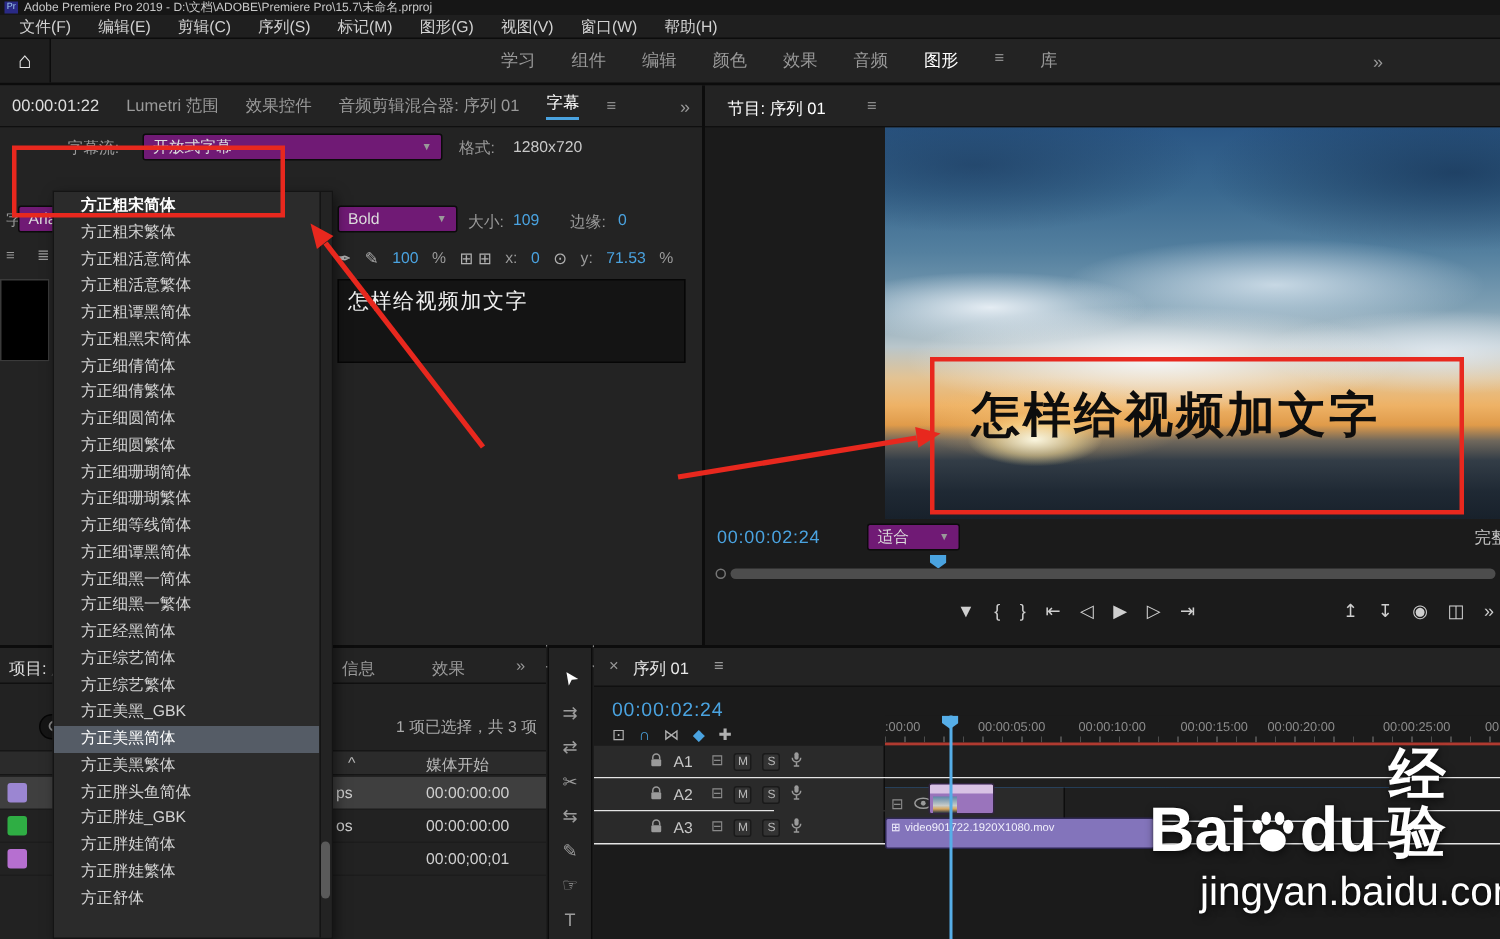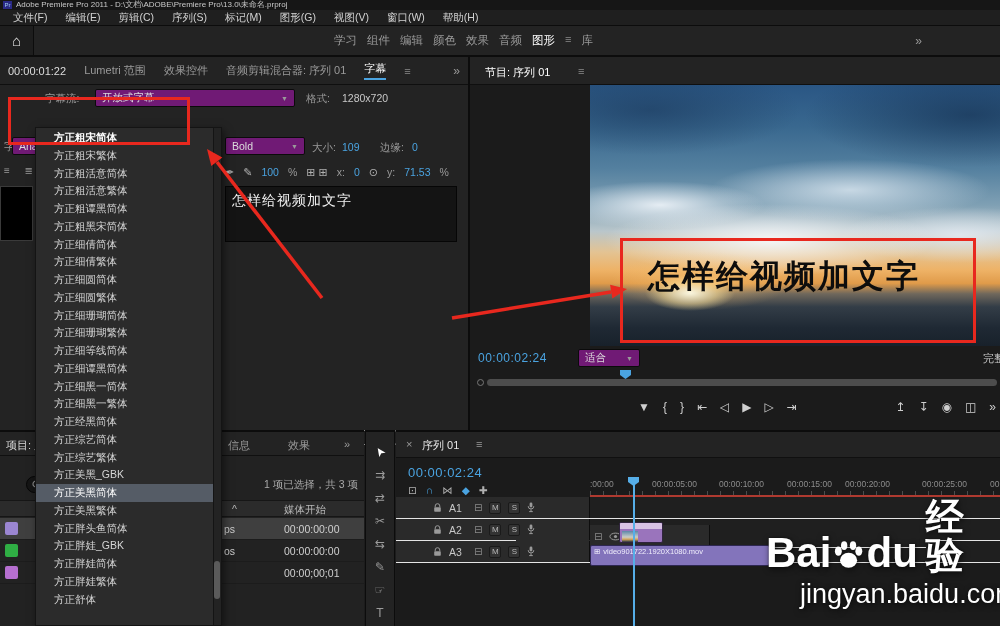--- a/index.html
+++ b/index.html
@@ -12,21 +12,21 @@
     font-size:8px;line-height:10px;color:#c8c8c8;padding-left:16px;white-space:nowrap}
   .pr-badge{position:absolute;left:3px;top:1px;width:9px;height:8px;background:#2a2a86;color:#9ecbee;
     font-size:6px;line-height:8px;text-align:center}
   .menubar{position:absolute;left:0;top:10px;width:1000px;height:16px;background:#1f1f1f;
     border-bottom:1px solid #0c0c0c;display:flex;align-items:center;padding-left:4px}
   .menu-item{font-size:10.5px;color:#d2d2d2;padding:0 9px}
   .wsbar{position:absolute;left:0;top:26px;width:1000px;height:31px;background:#232323;
     border-bottom:2px solid #0c0c0c;display:flex;align-items:center}
   .home-btn{width:34px;height:100%;background:#1e1e1e;border-right:1px solid #0c0c0c;color:#e8e8e8;
     font-size:15px;display:flex;align-items:center;justify-content:center}
-  #ws-tabs{display:flex;gap:10px;margin-left:300px}
+  #ws-tabs{display:flex;gap:24px;margin-left:300px}
   .ws-tab{font-size:11.5px;color:#999}
   .ws-tab.active{color:#fff}
   .panel-menu{color:#8a8a8a;font-size:11px}
   .ws-overflow{position:absolute;right:78px;top:34px;color:#9a9a9a;font-size:12px}
 
   
   .left-group{position:absolute;left:0;top:57px;width:470px;height:373px;background:#232323;
     border-right:2px solid #0c0c0c}
   .tabbar{position:relative;height:28px;background:#232323;border-bottom:1px solid #0f0f0f;
     display:flex;align-items:center;gap:18px;padding:0 8px;white-space:nowrap;overflow:hidden}
@@ -190,21 +190,21 @@
   .wm-url{font-size:27px;margin-top:5px;margin-left:34px}
   .wm-paw{margin:0 1px 2px 1px;filter:drop-shadow(1px 2px 3px rgba(0,0,0,0.5))}
 </style>
 </head>
 <body>
 
 <div class="app" data-name="premiere-app">
 
   <div class="titlebar" data-name="titlebar">
     <span class="pr-badge" data-name="app-icon">Pr</span>
-    <span data-name="window-title">Adobe Premiere Pro 2011 - D:\文档\ADOBE\Premiere Pro\13.0\未命名.prproj</span>
+    <span data-name="window-title">Adobe Premiere Pro 2019 - D:\文档\ADOBE\Premiere Pro\15.7\未命名.prproj</span>
   </div>
 
   <div class="menubar" data-name="menubar" id="menu-items">
       <span class="menu-item" data-name="menu-item-0">文件(F)</span>
       <span class="menu-item" data-name="menu-item-1">编辑(E)</span>
       <span class="menu-item" data-name="menu-item-2">剪辑(C)</span>
       <span class="menu-item" data-name="menu-item-3">序列(S)</span>
       <span class="menu-item" data-name="menu-item-4">标记(M)</span>
       <span class="menu-item" data-name="menu-item-5">图形(G)</span>
       <span class="menu-item" data-name="menu-item-6">视图(V)</span>

